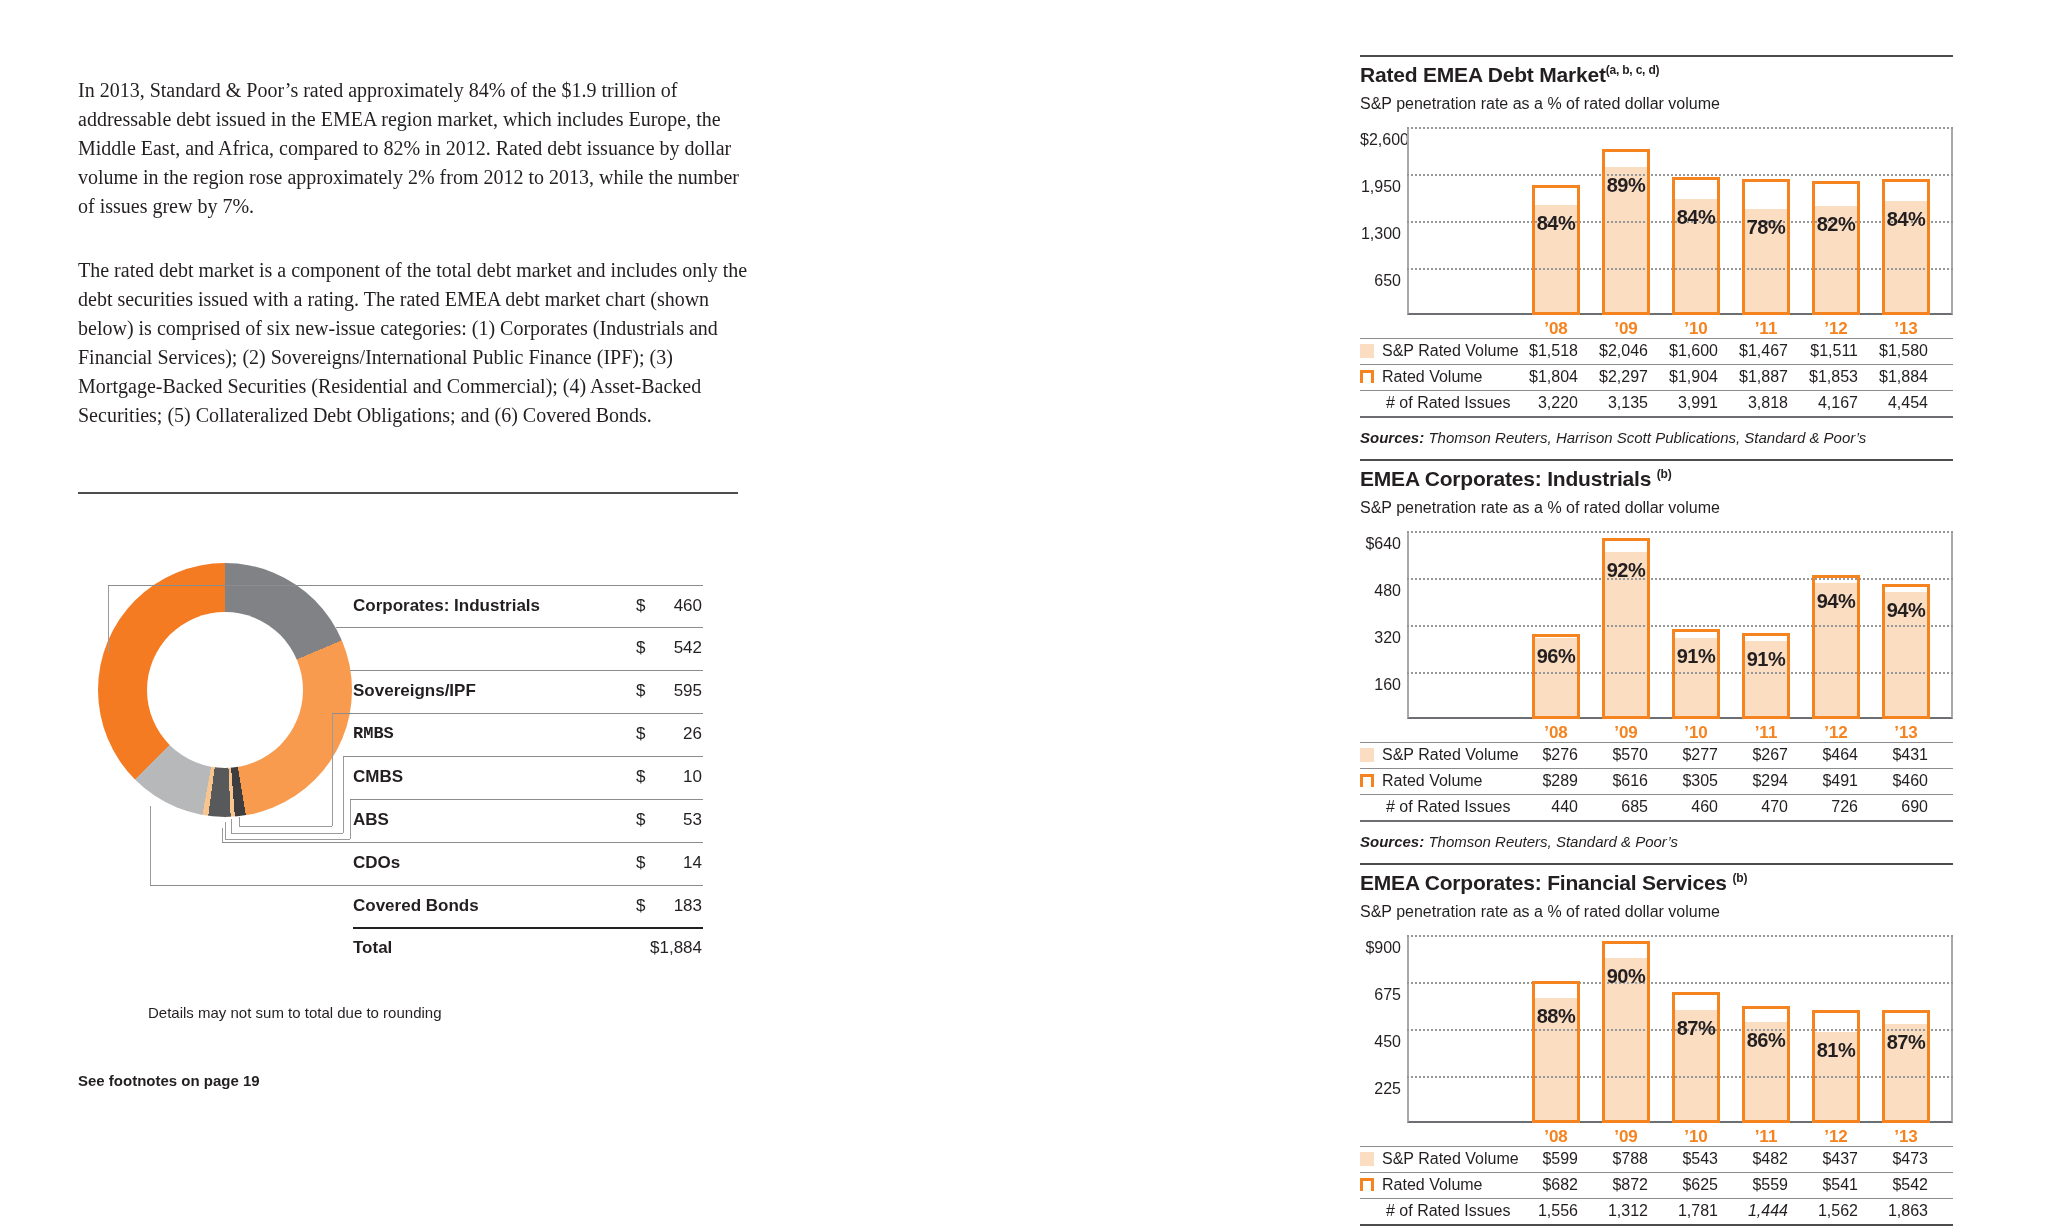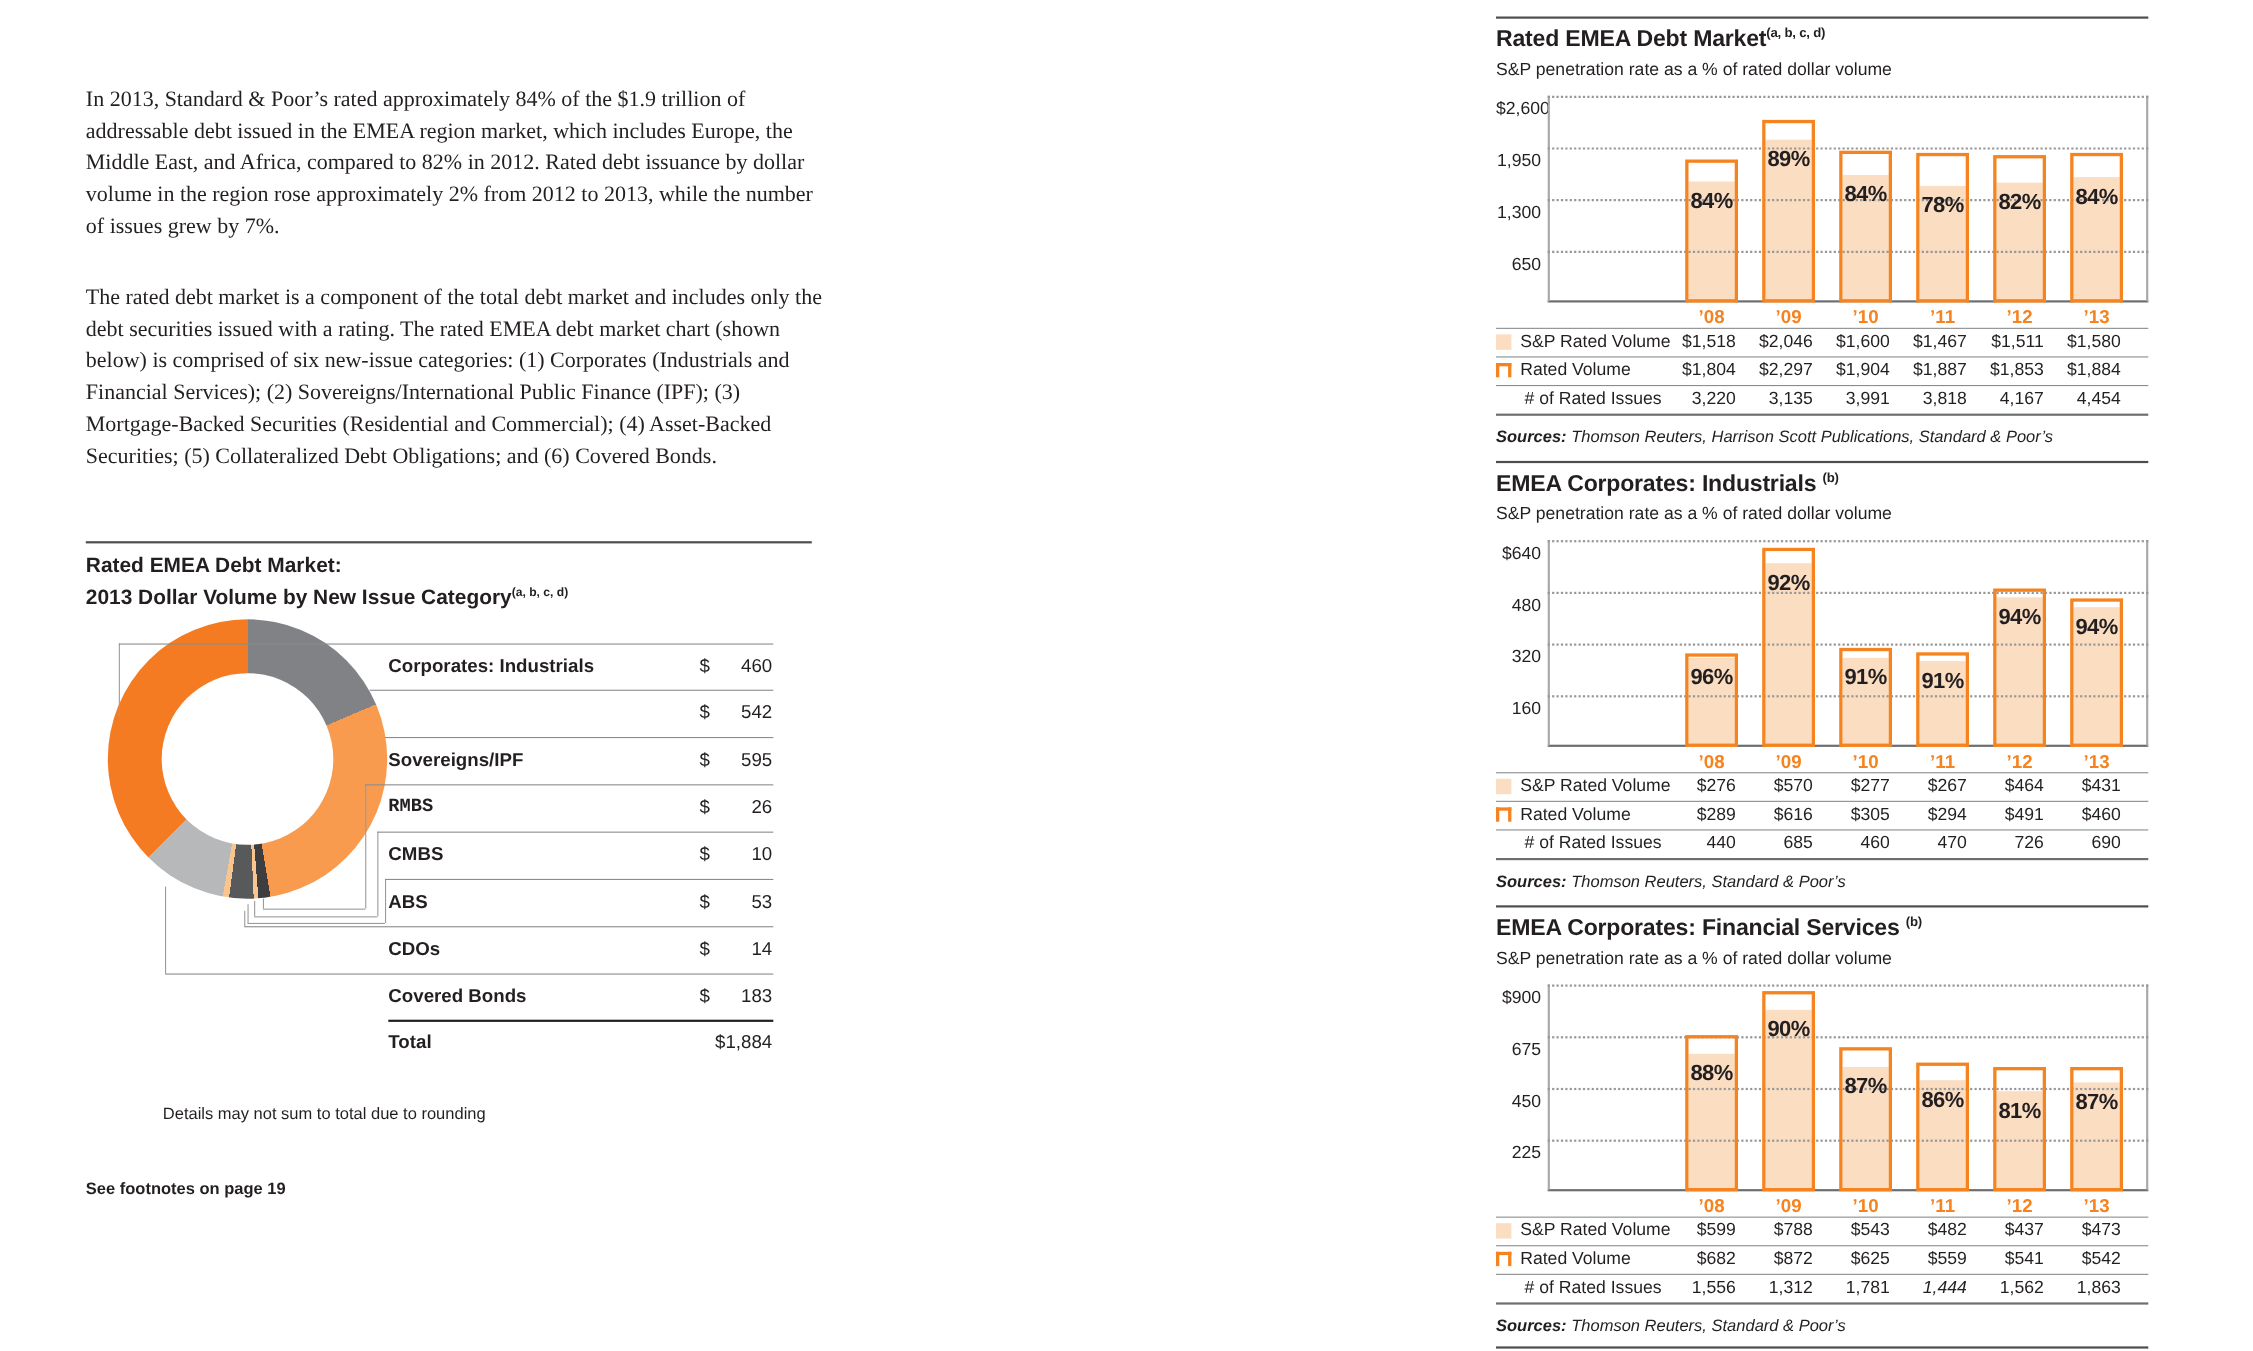--- a/index.html
+++ b/index.html
@@ -15,21 +15,21 @@
   .fig-rule{left:0;top:0;width:660px;height:2px;background:#4D4D4F;}
   .fig-title{left:0;top:10px;font-size:19px;font-weight:bold;line-height:25px;}
   .fig-title sup{font-size:11px;font-weight:bold;}
   .donut-row-label{font-size:17px;font-weight:bold;}
   .donut-row-val{font-size:17px;}
   #notes{left:78px;top:998px;width:700px;font-size:15px;line-height:29px;}
   #notes b{font-weight:bold;}
   .hang{text-indent:-70px;padding-left:70px;}
   #footnote-link{left:78px;top:1072px;font-size:15px;font-weight:bold;}
   
-  .section{position:absolute;left:1360px;width:593px;height:472px;}
+  .section{position:absolute;left:1360px;width:593px;height:472px;margin-top:40px;}
   .sec-rule{left:0;top:0;width:593px;height:2px;background:#4D4D4F;}
   .sec-title{left:0;top:8px;font-size:21px;font-weight:bold;letter-spacing:-0.2px;}
   .sec-title sup{font-size:12px;}
   .sec-sub{left:0;top:40px;font-size:16px;}
   .grid-line{height:0;border-top:2px dotted #979797;}
   .ytick{width:41px;text-align:right;font-size:16px;}
   .plot-frame{border-left:2px solid #A7A9AC;border-right:2px solid #A7A9AC;border-bottom:2px solid #6D6E71;box-sizing:border-box;}
   .bar-fill{background:#FBDEC2;}
   .bar-outline{border:3px solid #F5831F;box-sizing:border-box;background:transparent;}
   .pct{width:68px;text-align:center;font-size:20px;font-weight:bold;letter-spacing:-0.5px;}
@@ -46,24 +46,20 @@
 </head>
 <body>
 
 <div id="page">
 
   <p class="abs para" id="para1">In 2013, Standard &amp; Poor’s rated approximately 84% of the $1.9 trillion of addressable debt issued in the EMEA region market, which includes Europe, the Middle East, and Africa, compared to 82% in 2012. Rated debt issuance by dollar volume in the region rose approximately 2% from 2012 to 2013, while the number of issues grew by 7%.</p>
   <p class="abs para" id="para2">The rated debt market is a component of the total debt market and includes only the debt securities issued with a rating. The rated EMEA debt market chart (shown below) is comprised of six new-issue categories: (1) Corporates (Industrials and Financial Services); (2) Sovereigns/International Public Finance (IPF); (3) Mortgage-Backed Securities (Residential and Commercial); (4) Asset-Backed Securities; (5) Collateralized Debt Obligations; and (6) Covered Bonds.</p>
 
   <div class="abs" id="donut-figure">
     <div class="abs fig-rule"></div>
-    <div class="abs fig-title">
-      <span>Rated EMEA Debt Market:</span><br>
-      <span>2013 Dollar Volume by New Issue Category</span><sup>(a, b, c, d)</sup>
-    </div>
 
   <div style="position: absolute; left: 20px; top: 71px; width: 254px; height: 254px; border-radius: 50%; background: conic-gradient(rgb(128, 130, 133) -21deg, rgb(128, 130, 133) 66.9448deg, rgb(248, 155, 79) 66.9448deg, rgb(248, 155, 79) 170.567deg, rgb(62, 62, 64) 170.567deg, rgb(62, 62, 64) 175.537deg, rgb(249, 197, 143) 175.537deg, rgb(249, 197, 143) 177.449deg, rgb(88, 89, 91) 177.449deg, rgb(88, 89, 91) 187.582deg, rgb(249, 197, 143) 187.582deg, rgb(249, 197, 143) 190.259deg, rgb(182, 184, 186) 190.259deg, rgb(182, 184, 186) 225.245deg, rgb(244, 123, 33) 225.245deg, rgb(244, 123, 33) 339deg);"></div>
       <div style="position: absolute; left: 69px; top: 120px; width: 156px; height: 156px; border-radius: 50%; background: rgb(255, 255, 255);"></div>
       <div class="leader" style="position: absolute; left: 30px; top: 93px; width: 1px; height: 67px;"></div>
       <div class="leader" style="position: absolute; left: 254px; top: 221px; width: 1px; height: 113px;"></div>
       <div class="leader" style="position: absolute; left: 161px; top: 334px; width: 93px; height: 1px;"></div>
       <div class="leader" style="position: absolute; left: 161px; top: 325px; width: 1px; height: 9px;"></div>
       <div class="leader" style="position: absolute; left: 265px; top: 264px; width: 1px; height: 77px;"></div>
       <div class="leader" style="position: absolute; left: 153px; top: 341px; width: 112px; height: 1px;"></div>
       <div class="leader" style="position: absolute; left: 153px; top: 327px; width: 1px; height: 14px;"></div>

